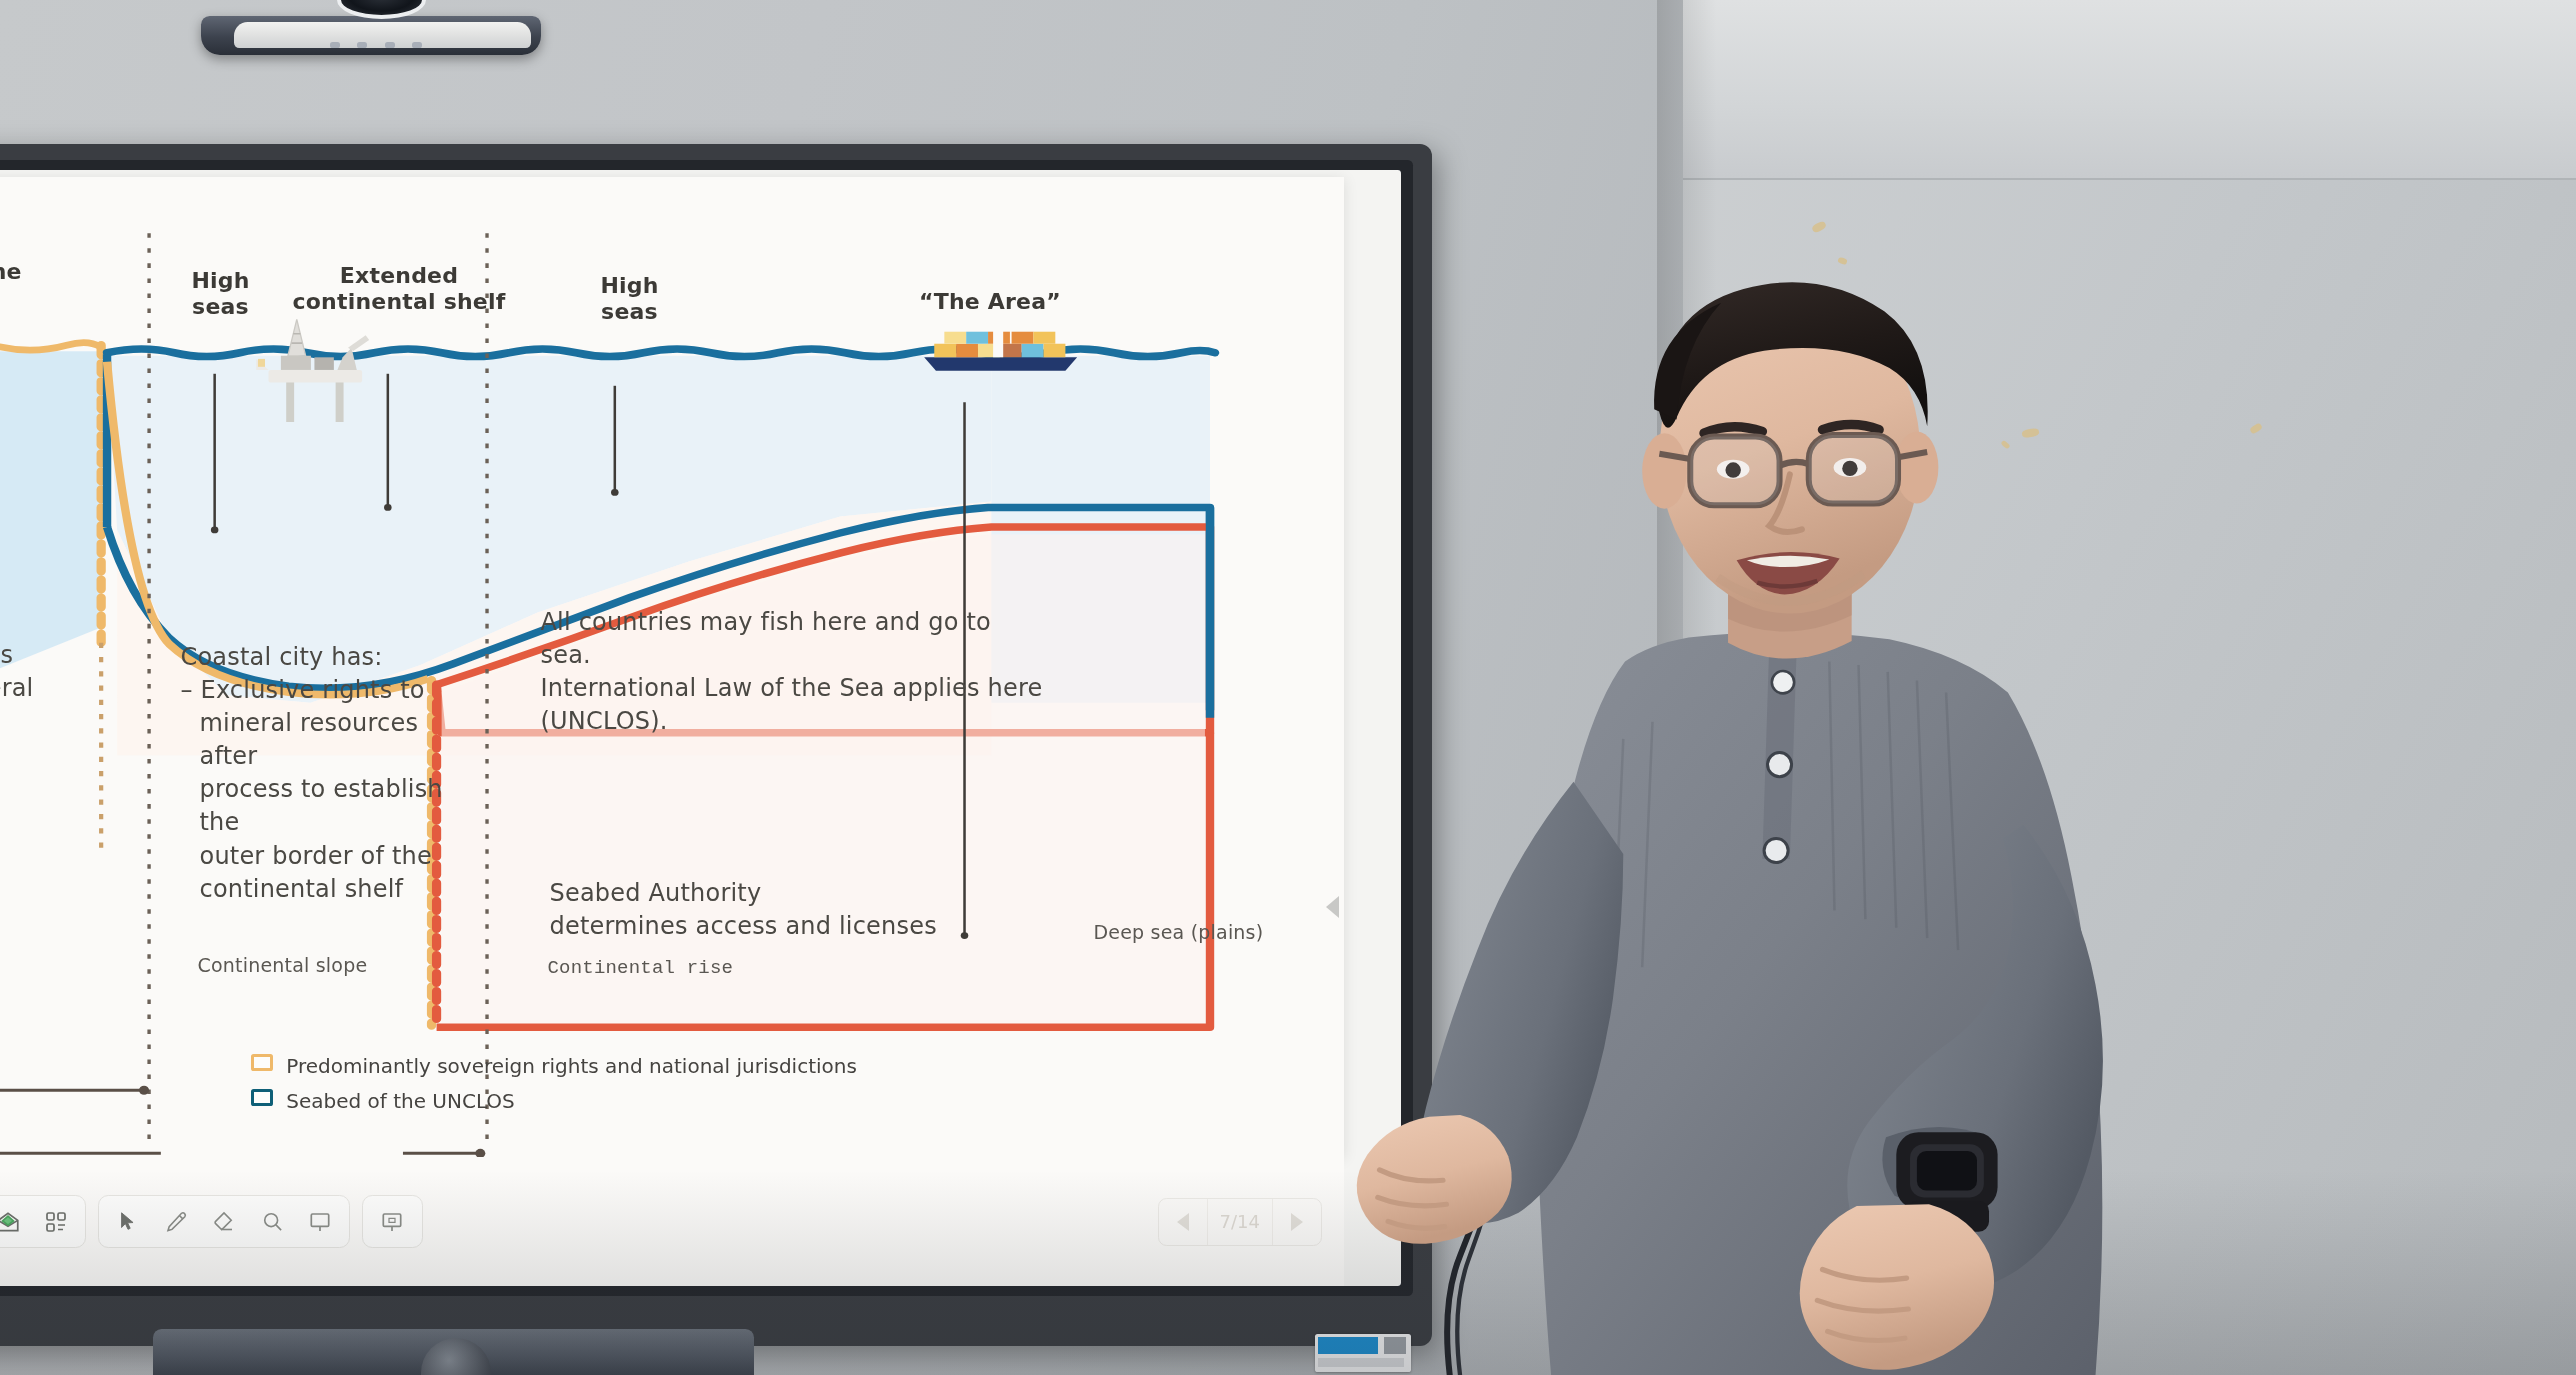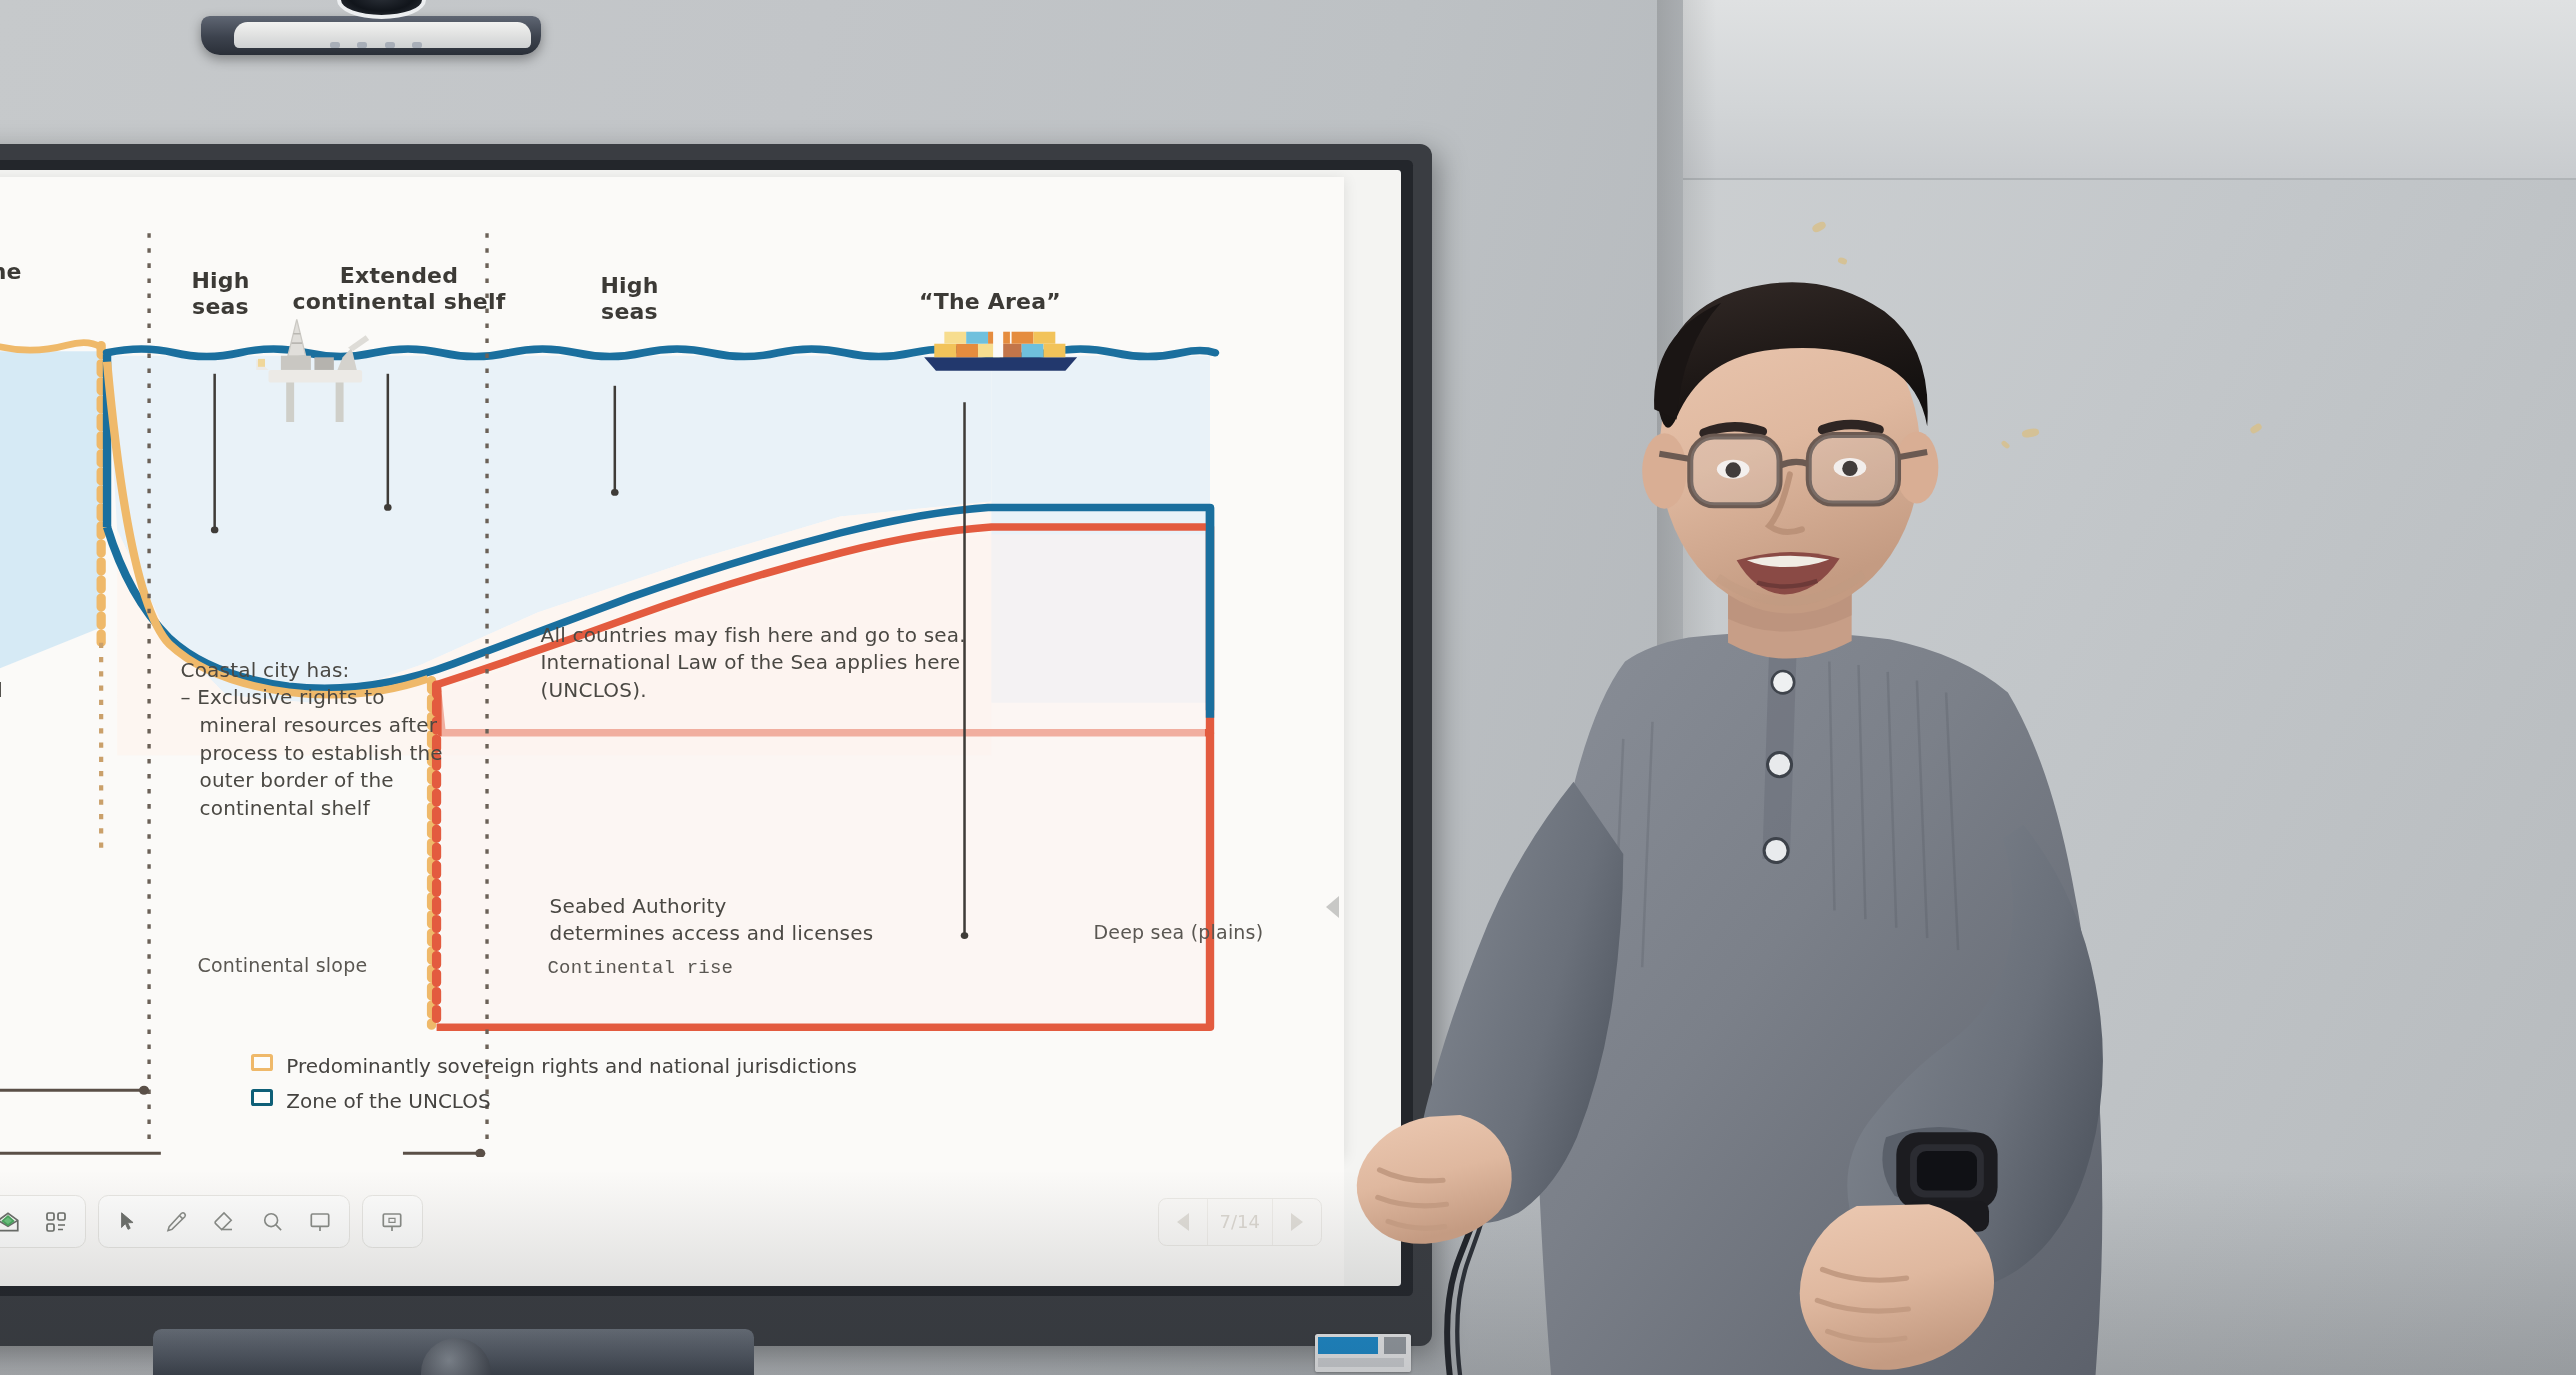--- a/index.html
+++ b/index.html
@@ -80,21 +80,21 @@
   .slide { position: absolute; inset: 0; }
   .slide svg { position: absolute; left: 0; top: 0; width: 100%; height: 100%; }
 
   .dg-label {
     position: absolute;
     color: #3c3a36;
     font-family: "DejaVu Sans", sans-serif;
     letter-spacing: 0.2px;
   }
   .dg-label.head { font-size: 22px; font-weight: 700; line-height: 1.18; text-align: center; }
-  .dg-label.body { font-size: 20px; line-height: 1.38; color: #4a4843; margin-top: 16px; }
+  .dg-label.body { font-size: 24px; line-height: 1.38; color: #4a4843; }
   .dg-label.sm   { font-size: 19px; color: #5a5752; }
 
   
   .legend { position: absolute; left: 302px; bottom: 33px; }
   .legend-row { display: flex; align-items: flex-start; margin-bottom: 11px; }
   .legend-swatch {
     width: 22px; height: 17px; border-radius: 2.6px; background: #fdfdfb;
     margin-right: 13.7px; flex: 0 0 auto;
   }
   .sw-orange { border: 3.4px solid #efb96a; }
@@ -409,21 +409,21 @@
             <div class="dg-label sm" style="left:599px; top:780px;font-family:Liberation Mono, monospace;">Continental rise</div>
             <div class="dg-label sm" style="left:1145px; top:744px;">Deep sea (plains)</div>
 
             <div class="legend">
               <div class="legend-row">
                 <span class="legend-swatch sw-orange"></span>
                 <span class="legend-text">Predominantly sovereign rights and national jurisdictions</span>
               </div>
               <div class="legend-row">
                 <span class="legend-swatch sw-teal"></span>
-                <span class="legend-text">Zone of the UNCLOS</span>
+                <span class="legend-text">Seabed of the UNCLOS</span>
               </div>
             </div>
 
           </div>
         </div>
 
         <div class="collapse-arrow"></div>
 
         <div class="wb-toolbar">
 

